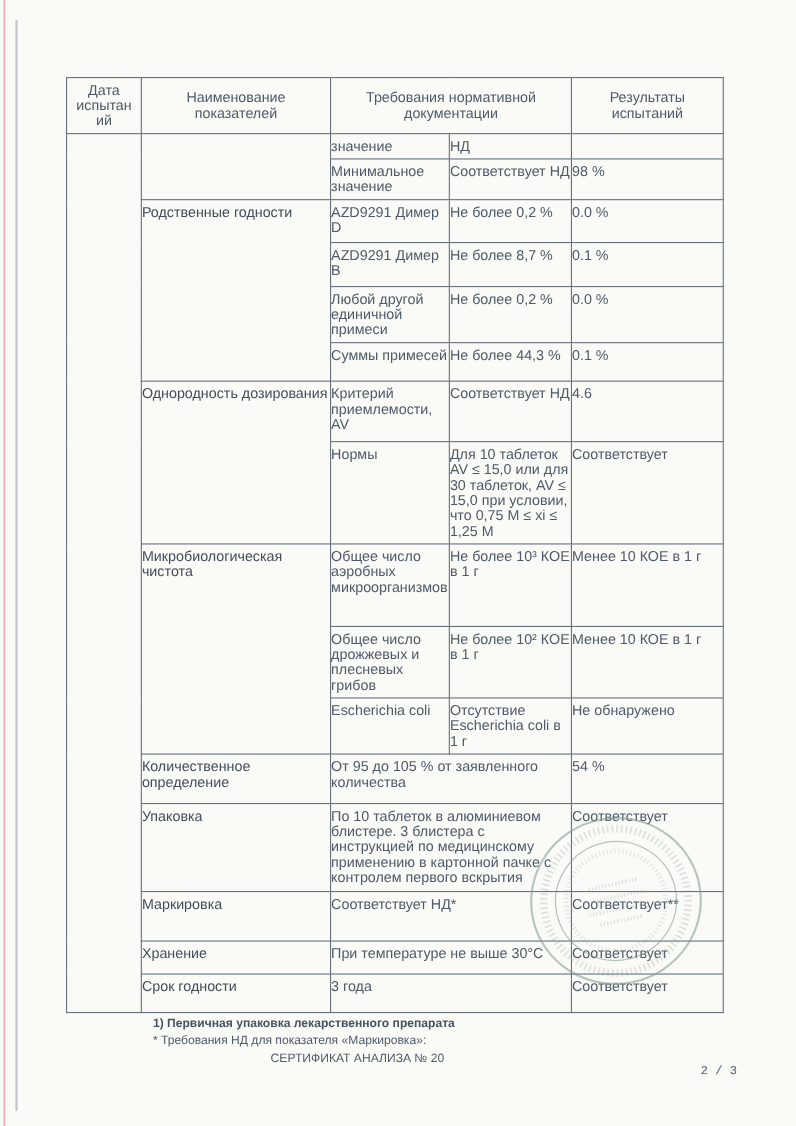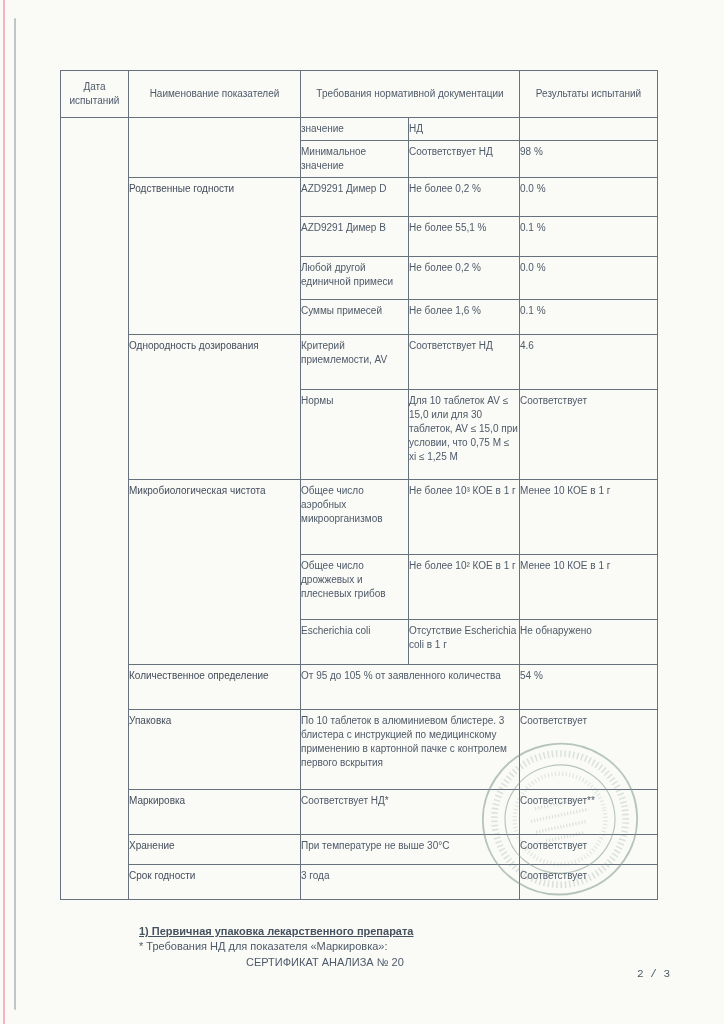--- a/index.html
+++ b/index.html
@@ -7,33 +7,33 @@
     width:724px;height:1024px;position:relative;overflow:hidden;
     background:#fafaf7;
     font-family:"Liberation Sans", sans-serif;
     color:#4e5a68;
   }
   .scan-line-pink{position:absolute;left:3px;top:0;width:2px;height:1024px;background:#f3a6ba;opacity:.85;}
   .scan-line-gray{position:absolute;left:14px;top:18px;width:2px;height:992px;background:#a9aeb4;opacity:.7;border-radius:2px;}
   table.cert{
     position:absolute;left:60px;top:70px;width:597px;
     border-collapse:collapse;table-layout:fixed;
-    font-size:10px;line-height:14px;color:#4e5a68;
+    font-size:13px;line-height:14px;color:#4e5a68;
   }
   table.cert td, table.cert th{
     border:1px solid #67717e;
     padding:4px 0;vertical-align:top;text-align:left;
     overflow-wrap:break-word;word-wrap:break-word;
     font-weight:normal;
   }
   table.cert th{vertical-align:middle;text-align:center;padding:4px 6px;}
   td.name{font-weight:bold;color:#434d5a;}
   .footnote{position:absolute;left:139px;font-size:11px;color:#4e5a68;}
   .footnote.f1{top:940px;text-align:center;}
-  .footnote.f2{top:925px;font-weight:600;color:#47525f;text-decoration:underline;}
+  .footnote.f2{top:925px;font-weight:600;color:#47525f;}
   .footer-line{position:absolute;left:0;top:956px;width:724px;font-size:11px;color:#4e5a68;}
   .footer-title{position:absolute;left:246px;top:0;}
   .footer-page{position:absolute;left:637px;top:12px;font-family:Liberation Mono, monospace;}
   .stamp{position:absolute;left:476px;top:740px;width:168px;height:164px;opacity:.55;pointer-events:none;}
 </style>
 </head>
 <body>
 
 <div class="scan-line-pink"></div>
 <div class="scan-line-gray"></div>
@@ -66,31 +66,31 @@
     <td>98 %</td>
   </tr>
   <tr style="height:39px">
     <td rowspan="4" class="name">Родственные годности</td>
     <td>AZD9291 Димер D</td>
     <td>Не более 0,2 %</td>
     <td>0.0 %</td>
   </tr>
   <tr style="height:40px">
     <td>AZD9291 Димер B</td>
-    <td>Не более 55,1 %</td>
+    <td>Не более 8,7 %</td>
     <td>0.1 %</td>
   </tr>
   <tr style="height:43px">
     <td>Любой другой единичной примеси</td>
     <td>Не более 0,2 %</td>
     <td>0.0 %</td>
   </tr>
   <tr style="height:35px">
     <td>Суммы примесей</td>
-    <td>Не более 1,6 %</td>
+    <td>Не более 44,3 %</td>
     <td>0.1 %</td>
   </tr>
   <tr style="height:55px">
     <td rowspan="2" class="name">Однородность дозирования</td>
     <td>Критерий приемлемости, AV</td>
     <td>Соответствует НД</td>
     <td>4.6</td>
   </tr>
   <tr style="height:90px">
     <td>Нормы</td>

